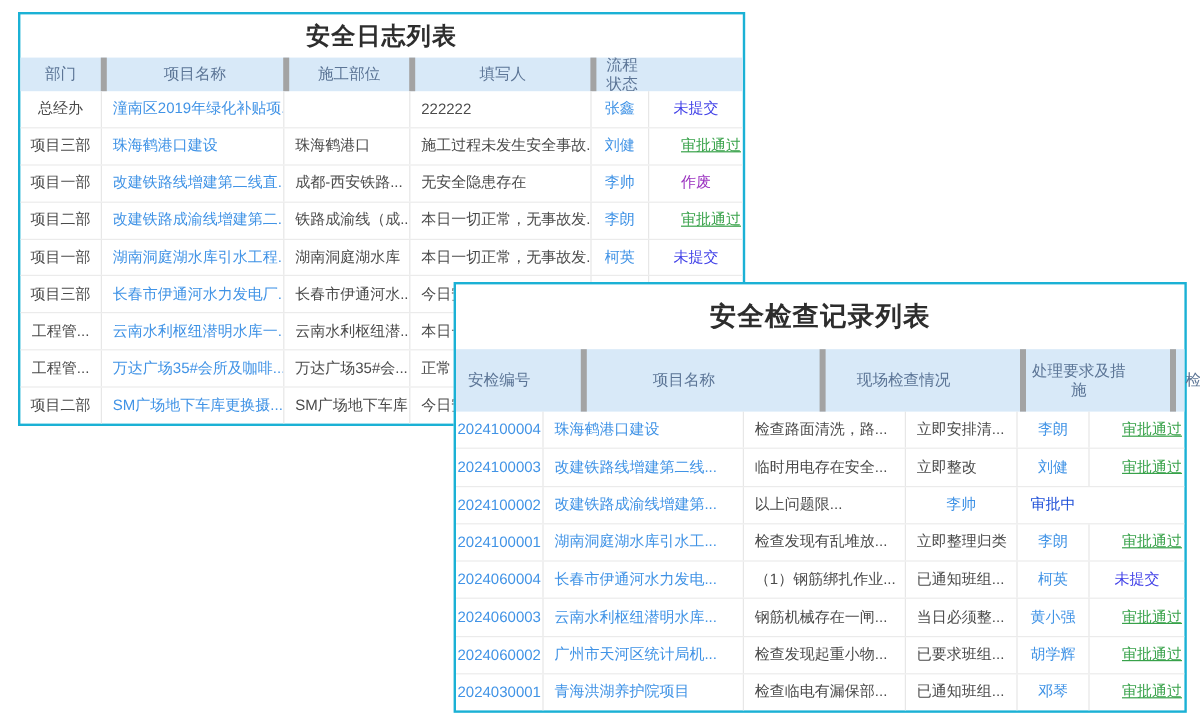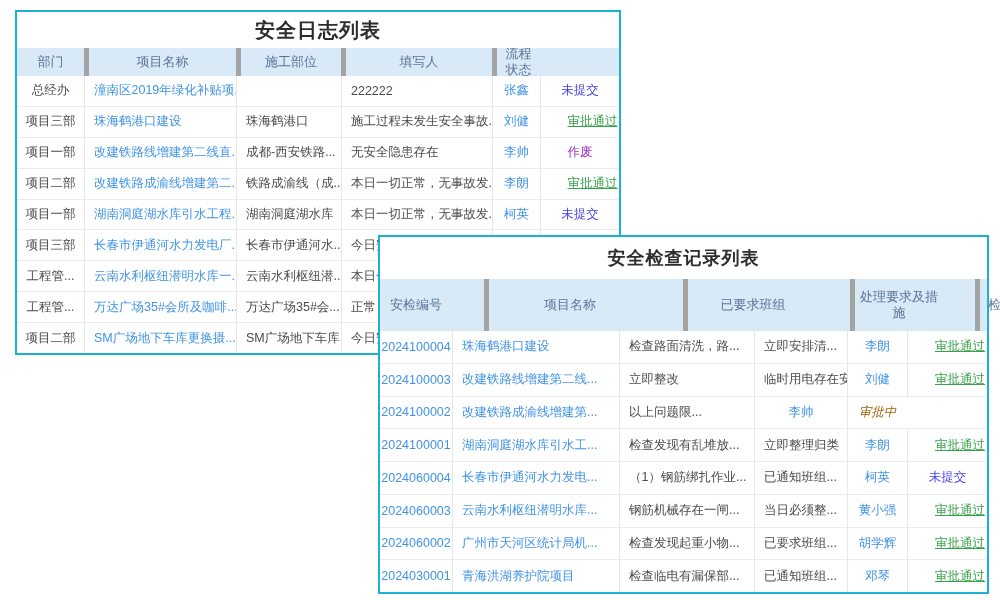--- a/index.html
+++ b/index.html
@@ -17,21 +17,21 @@
     box-sizing:border-box;
   }
   #table-safety-log{left:15px;top:10px;width:606px;height:345px;z-index:1;}
   #table-safety-check{left:378px;top:235px;width:611px;height:359px;z-index:2;}
 
   .rtitle{
     flex:0 0 auto;display:flex;align-items:center;justify-content:center;
     font-weight:bold;color:#2d2d2d;letter-spacing:1px;
   }
   #table-safety-log .rtitle{height:36px;font-size:20px;}
-  #table-safety-check .rtitle{height:42px;font-size:18px;}
+  #table-safety-check .rtitle{height:54px;font-size:22px;}
 
   .thead{
     flex:0 0 auto;display:grid;background:#d8e9f8;color:#5c7596;
     font-size:13px;
   }
   #table-safety-log .thead{height:28px;}
   #table-safety-check .thead{height:52px;gap:32px;}
   .th{
     display:flex;align-items:center;justify-content:center;text-align:center;
     padding:0 4px;line-height:1.25;box-sizing:border-box;overflow:hidden;
@@ -144,48 +144,48 @@
         <div class="td"></div>
       </div>
     </div>
 </div>
 
 <div class="report" id="table-safety-check">
   <div class="rtitle">安全检查记录列表</div>
   <div class="thead">
     <div class="th">安检编号</div>
     <div class="th">项目名称</div>
-    <div class="th">已要求班组</div>
+    <div class="th">现场检查情况</div>
     <div class="th">处理要求及措施</div>
     <div class="th">检查人</div>
     <div class="th">流程状态</div>
   </div>
   <div class="tbody">
       <div class="tr">
         <div class="td link">2024100004</div>
         <div class="td left link">珠海鹤港口建设</div>
         <div class="td left">检查路面清洗，路...</div>
         <div class="td left">立即安排清...</div>
         <div class="td link">李朗</div>
         <div class="td u" style="color: rgb(56, 162, 74);">审批通过</div>
       </div>
       <div class="tr">
         <div class="td link">2024100003</div>
         <div class="td left link">改建铁路线增建第二线...</div>
+        <div class="td left">临时用电存在安全...</div>
         <div class="td left">立即整改</div>
-        <div class="td left">临时用电存在安全...</div>
         <div class="td link">刘健</div>
         <div class="td u" style="color: rgb(56, 162, 74);">审批通过</div>
       </div>
       <div class="tr">
         <div class="td link">2024100002</div>
         <div class="td left link">改建铁路成渝线增建第...</div>
         <div class="td left">以上问题限...</div>
         <div class="td link">李帅</div>
-        <div class="td" style="color: #a16207; font-style: italic;">审批中</div>
+        <div class="td" style="color: #1d4ed8;">审批中</div>
       </div>
       <div class="tr">
         <div class="td link">2024100001</div>
         <div class="td left link">湖南洞庭湖水库引水工...</div>
         <div class="td left">检查发现有乱堆放...</div>
         <div class="td left">立即整理归类</div>
         <div class="td link">李朗</div>
         <div class="td u" style="color: rgb(56, 162, 74);">审批通过</div>
       </div>
       <div class="tr">

